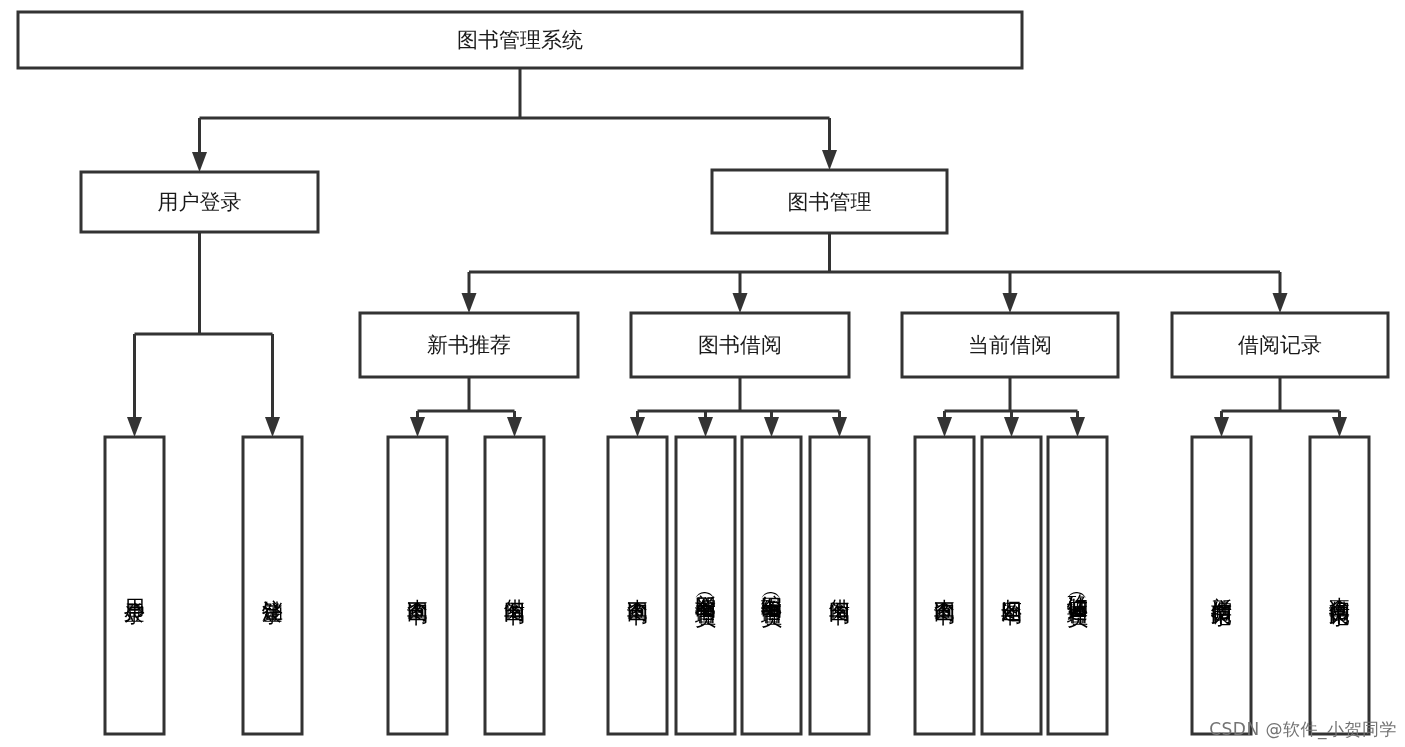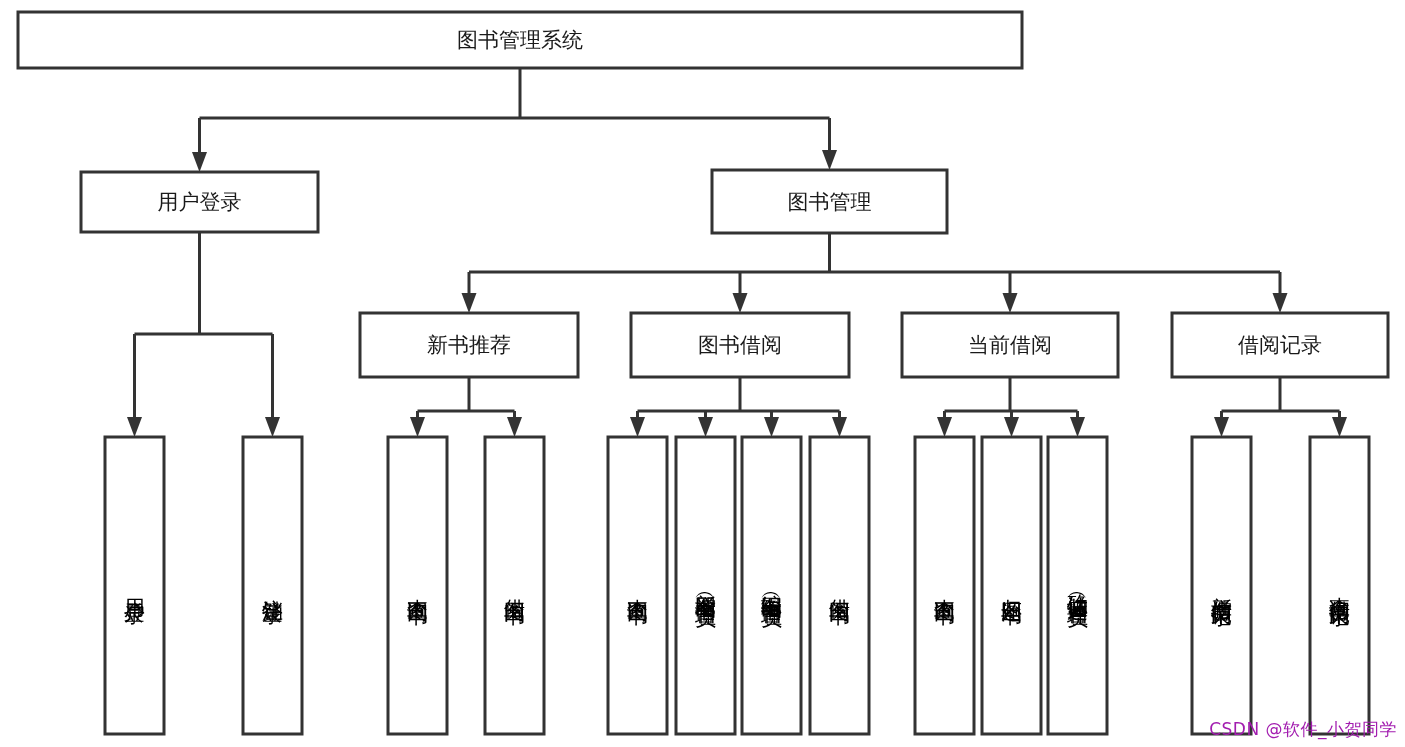--- a/index.html
+++ b/index.html
@@ -57,21 +57,21 @@
     text-orientation: upright;
     letter-spacing: 2px;
     white-space: pre;
   }
   .watermark {
     position: absolute;
     right: 8px;
     bottom: 6px;
     font-family: "DejaVu Sans", "Liberation Sans", sans-serif;
     font-size: 17px;
-    color: #a21caf;
+    color: #737373;
     letter-spacing: 0.5px;
     user-select: none;
     pointer-events: none;
   }
 </style>
 </head>
 <body>
 
 <div id="diagram-root">
 

